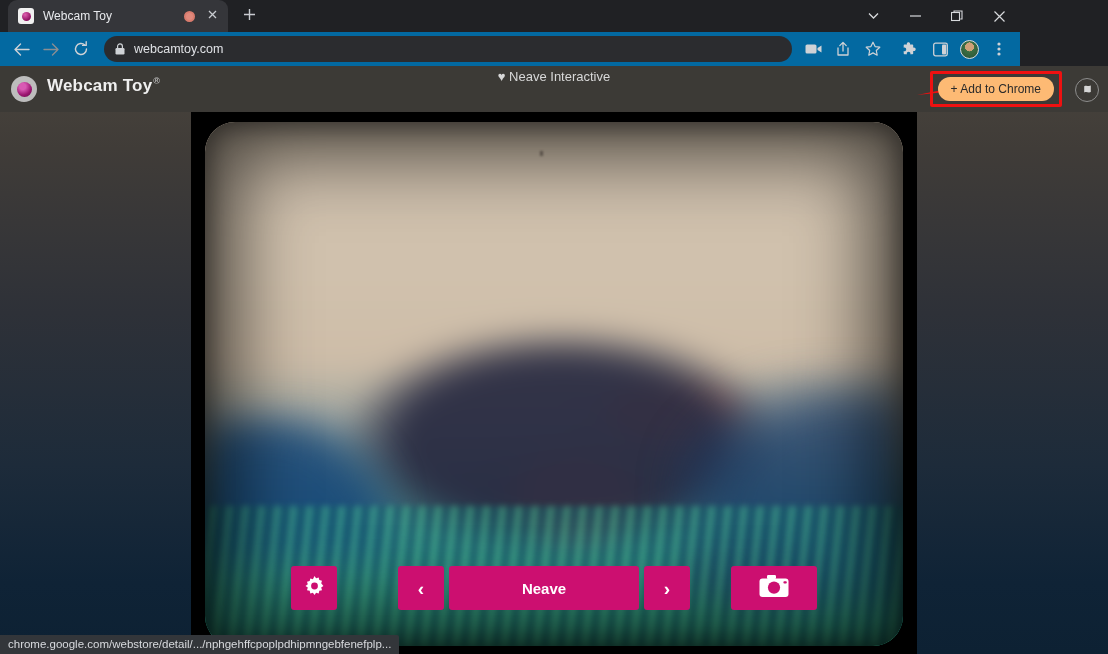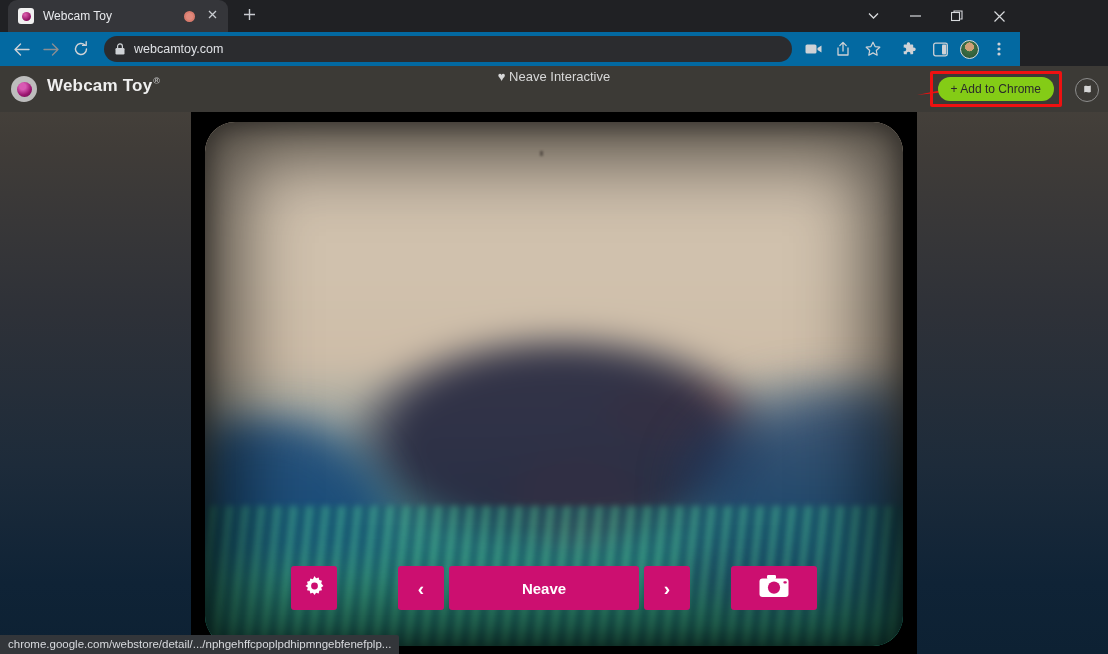--- a/index.html
+++ b/index.html
@@ -131,21 +131,21 @@
     pointer-events: none;
   }
   .heart { color: #d8d8d8; }
 
   .add-wrap {
     position: absolute; right: 46px; top: 5px;
     border: 3px solid #ef1111; border-radius: 2px;
     padding: 3px 5px;
   }
   .add-chrome {
-    background: #84cc16; color: #2a2a2a;
+    background: #fdba74; color: #2a2a2a;
     border: none; border-radius: 14px;
     font-size: 12px; font-family: "Liberation Sans", sans-serif;
     padding: 5px 13px; white-space: nowrap;
   }
   .flagbtn {
     position: absolute; right: 9px; top: 12px;
     width: 24px; height: 24px; border-radius: 50%;
     border: 1px solid #8d8d8d; color: #d5d5d5;
     display: flex; align-items: center; justify-content: center;
   }

